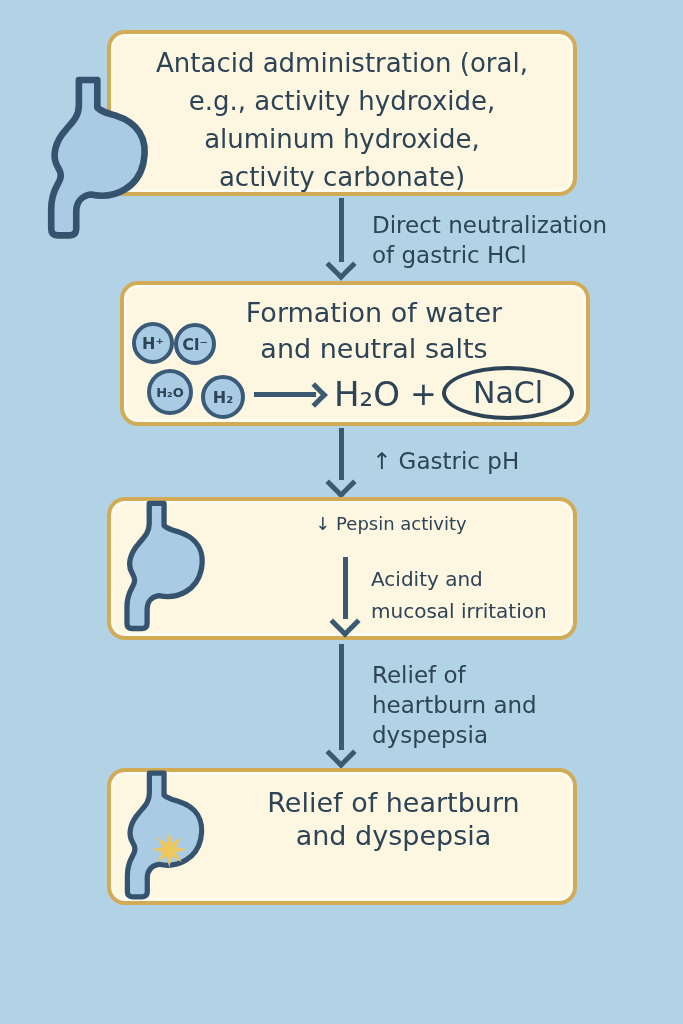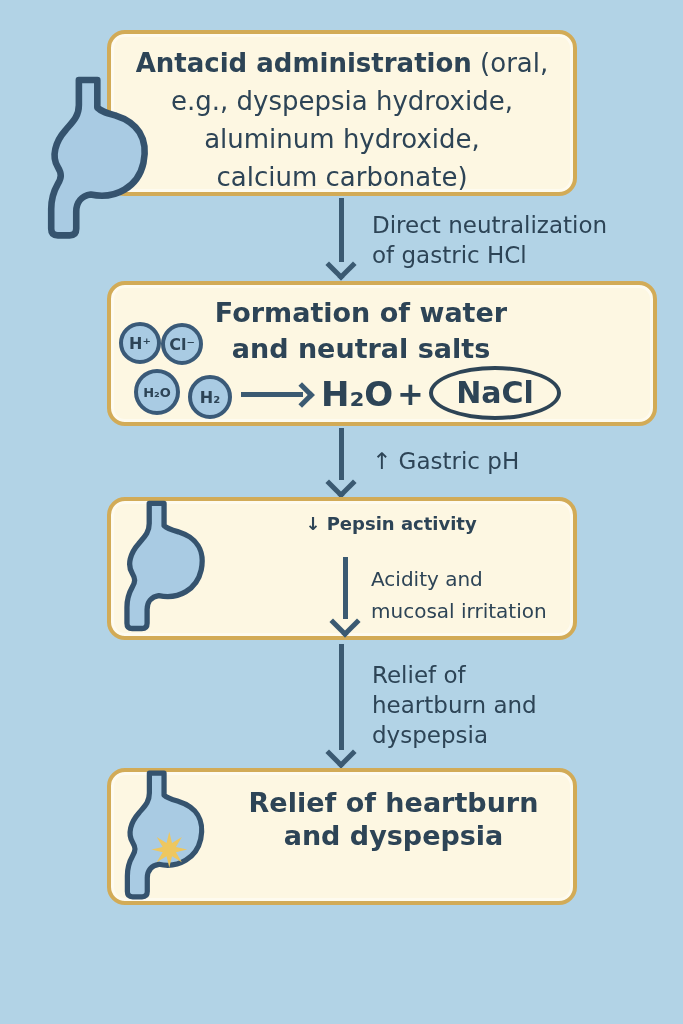--- a/index.html
+++ b/index.html
@@ -17,21 +17,21 @@
   }
   .flowbox{
     position:absolute; box-sizing:border-box;
     background:var(--box_fill);
     border:4px solid var(--box_border);
     border-radius:18px;
     box-shadow:inset 0 0 0 3px rgba(255,255,255,.45);
     z-index:1;
   }
   .pre{white-space:pre-line;}
-  .bold{font-weight:bold;}
+  .bold{font-weight:normal;}
   .center{text-align:center;}
   
   .varrow{position:absolute; z-index:1;}
   .varrow .shaft{position:absolute; top:0; left:50%; margin-left:-2.5px; width:5px; background:var(--arrow);}
   .varrow .head{position:absolute; bottom:2px; left:50%; margin-left:-11px; width:17px; height:17px;
     border-left:5px solid var(--arrow); border-bottom:5px solid var(--arrow); transform:rotate(-45deg);}
   
   .harrow{position:absolute; height:26px;}
   .harrow .shaft{position:absolute; left:0; right:10px; top:50%; margin-top:-2.5px; height:5px; background:var(--arrow);}
   .harrow .head{position:absolute; right:2px; top:50%; margin-top:-8px; width:13px; height:13px;
@@ -50,43 +50,43 @@
   }
 </style>
 </head>
 <body>
 
 <div class="canvas">
 
   <div class="flowbox" style="left:107px; top:30px; width:470px; height:166px;">
     <div class="center" style="padding-top:10px; font-size:26px; line-height:38px;">
       <div><span class="bold">Antacid administration</span><span> (oral,</span></div>
-      <div>e.g., dyspepsia hydroxide,</div>
+      <div>e.g., activity hydroxide,</div>
       <div>aluminum hydroxide,</div>
-      <div>calcium carbonate)</div>
+      <div>activity carbonate)</div>
     </div>
   </div>
 
   <svg class="stomach" style="left:30px; top:76px;" width="132" height="166" viewBox="0 0 100 126">
     <defs>
       <path id="stomach-shape" d="M37,3 L37,22 C37,31 32,35 27,41 C19,50 16,61 21,69 C24,74 24,77 21,82 C17,89 16,95 16,101
            L16,116 Q16,121 21,121 L30,121 Q35,121 35,116 L35,103 C35,96 39,91 46,90
            C65,94 82,84 86,66 C90,47 81,35 65,30 C58,28 54,27 51,24 L51,3 Z" fill="var(--stomach_fill,#a9cbe3)" stroke="var(--stomach_outline,#35536e)" stroke-width="5" stroke-linejoin="round"></path>
     </defs>
     <use href="#stomach-shape"></use>
   </svg>
 
   <div class="varrow" style="left:323px; top:198px; width:36px; height:80px;">
     <div class="shaft" style="height:64px;"></div>
     <div class="head"></div>
   </div>
   <div class="arrow-label pre" style="left:372px; top:210px;">Direct neutralization
 of gastric HCl</div>
 
-  <div class="flowbox" style="left:107px; top:281px; width:550px; height:145px;">
+  <div class="flowbox" style="left:120px; top:281px; width:470px; height:145px;">
     <div class="bold center pre" style="position:absolute; left:90px; top:10px; width:320px; font-size:27px; line-height:36px;">Formation of water
 and neutral salts</div>
     <div class="ion" style="left:8px;  top:37px; width:42px; height:42px; font-size:16px;">H⁺</div>
     <div class="ion" style="left:50px; top:38px; width:42px; height:42px; font-size:16px;">Cl⁻</div>
     <div class="ion" style="left:23px; top:84px; width:46px; height:46px; font-size:13px;">H₂O</div>
     <div class="ion" style="left:77px; top:90px; width:44px; height:44px; font-size:16px;">H₂</div>
     <div class="harrow" style="left:130px; top:96px; width:72px;">
       <div class="shaft"></div>
       <div class="head"></div>
     </div>

